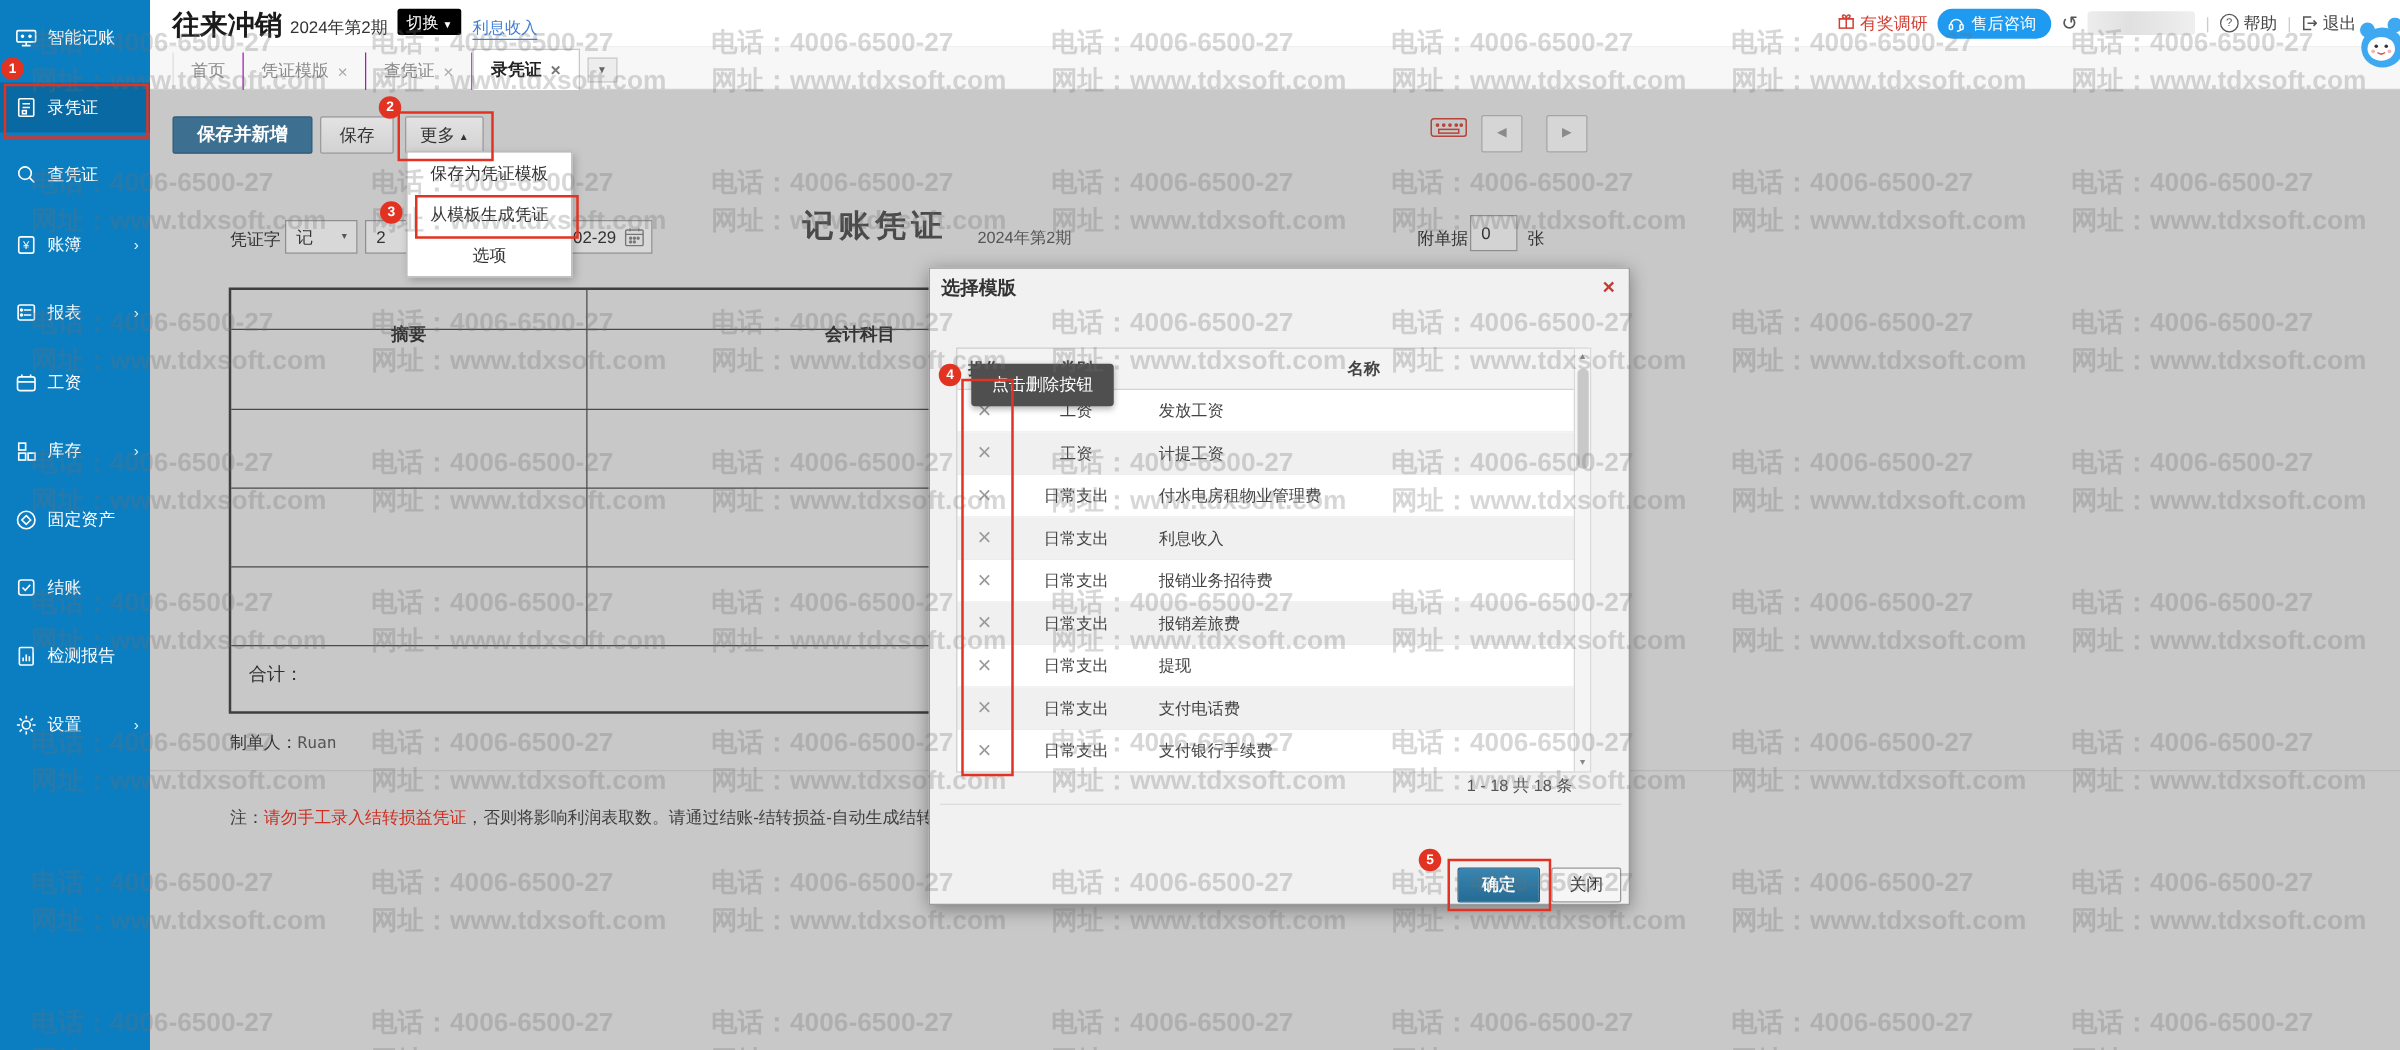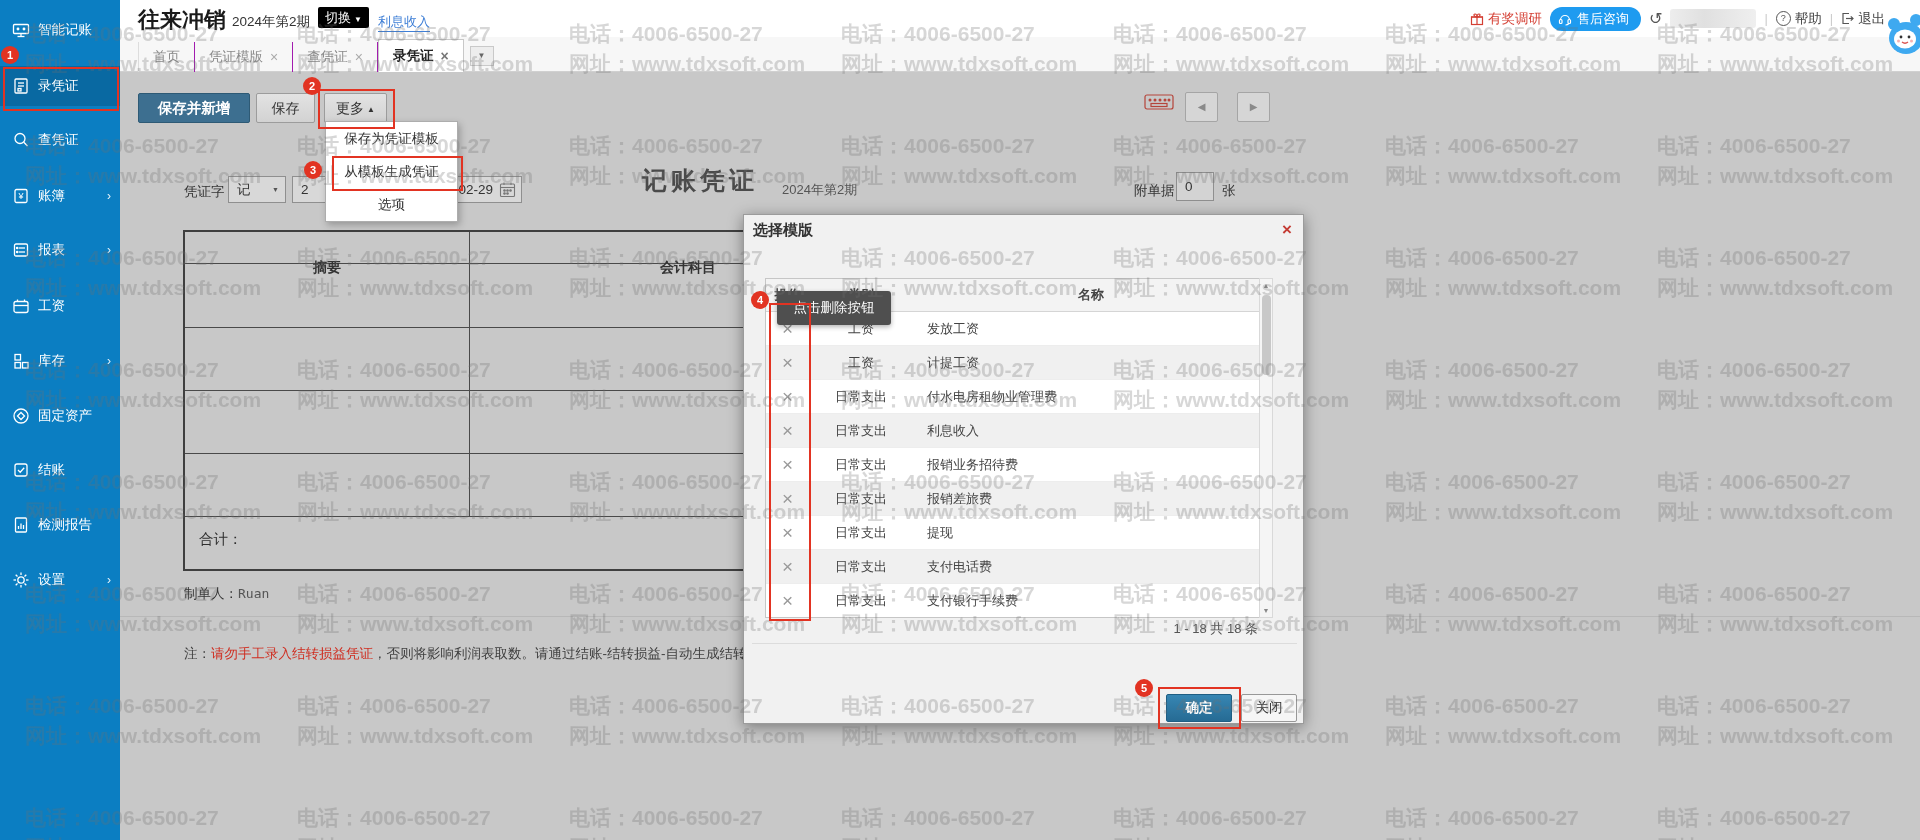--- a/index.html
+++ b/index.html
@@ -16,21 +16,21 @@
   .sicon{width:18px;height:18px;flex:0 0 18px;}
   
   .header{left:120px;top:0;width:1800px;height:37px;background:#fff;z-index:3;}
   .page-title{left:18px;top:5px;font-size:22px;font-weight:bold;color:#1a1a1a;}
   .page-period{left:112px;top:13px;font-size:13.5px;color:#333;}
   .switch-btn{left:198px;top:7px;height:21px;padding:0 7px;background:#000000;color:#fff;
               font-size:13px;line-height:21px;border-radius:2px;cursor:pointer;}
   .switch-btn .car{font-size:8px;margin-left:3px;}
   .taxpayer{left:258px;top:13px;font-size:13px;color:#3f7fd6;border-bottom:1px solid #3f7fd6;cursor:pointer;}
   .hdr-right{position:absolute;top:0;left:1350px;height:37px;display:flex;align-items:center;gap:8px;}
-  .survey{display:flex;align-items:center;gap:4px;color:#d43f33;font-size:13.5px;cursor:pointer;}
+  .survey{display:flex;gap:4px;color:#d43f33;font-size:13.5px;cursor:pointer;}
   .support-pill{display:flex;align-items:center;gap:5px;background:#1e9bf0;color:#fff;font-size:13px;
                 height:24px;padding:0 12px 0 8px;border-radius:12px;cursor:pointer;}
   .undo{font-size:16px;color:#555;cursor:pointer;}
   .blurbox{width:86px;height:19px;background:linear-gradient(90deg,#ededed,#e0e0e0 40%,#efefef);border-radius:3px;}
   .hsep{color:#ccc;font-size:13px;}
   .util{display:flex;align-items:center;gap:4px;color:#444;font-size:13.5px;cursor:pointer;}
   .qmark{display:inline-block;width:13px;height:13px;border:1px solid #555;border-radius:50%;
          font-size:9px;line-height:13px;text-align:center;color:#555;}
   
   .mascot{left:1886px;top:14px;width:40px;height:44px;z-index:4;}

